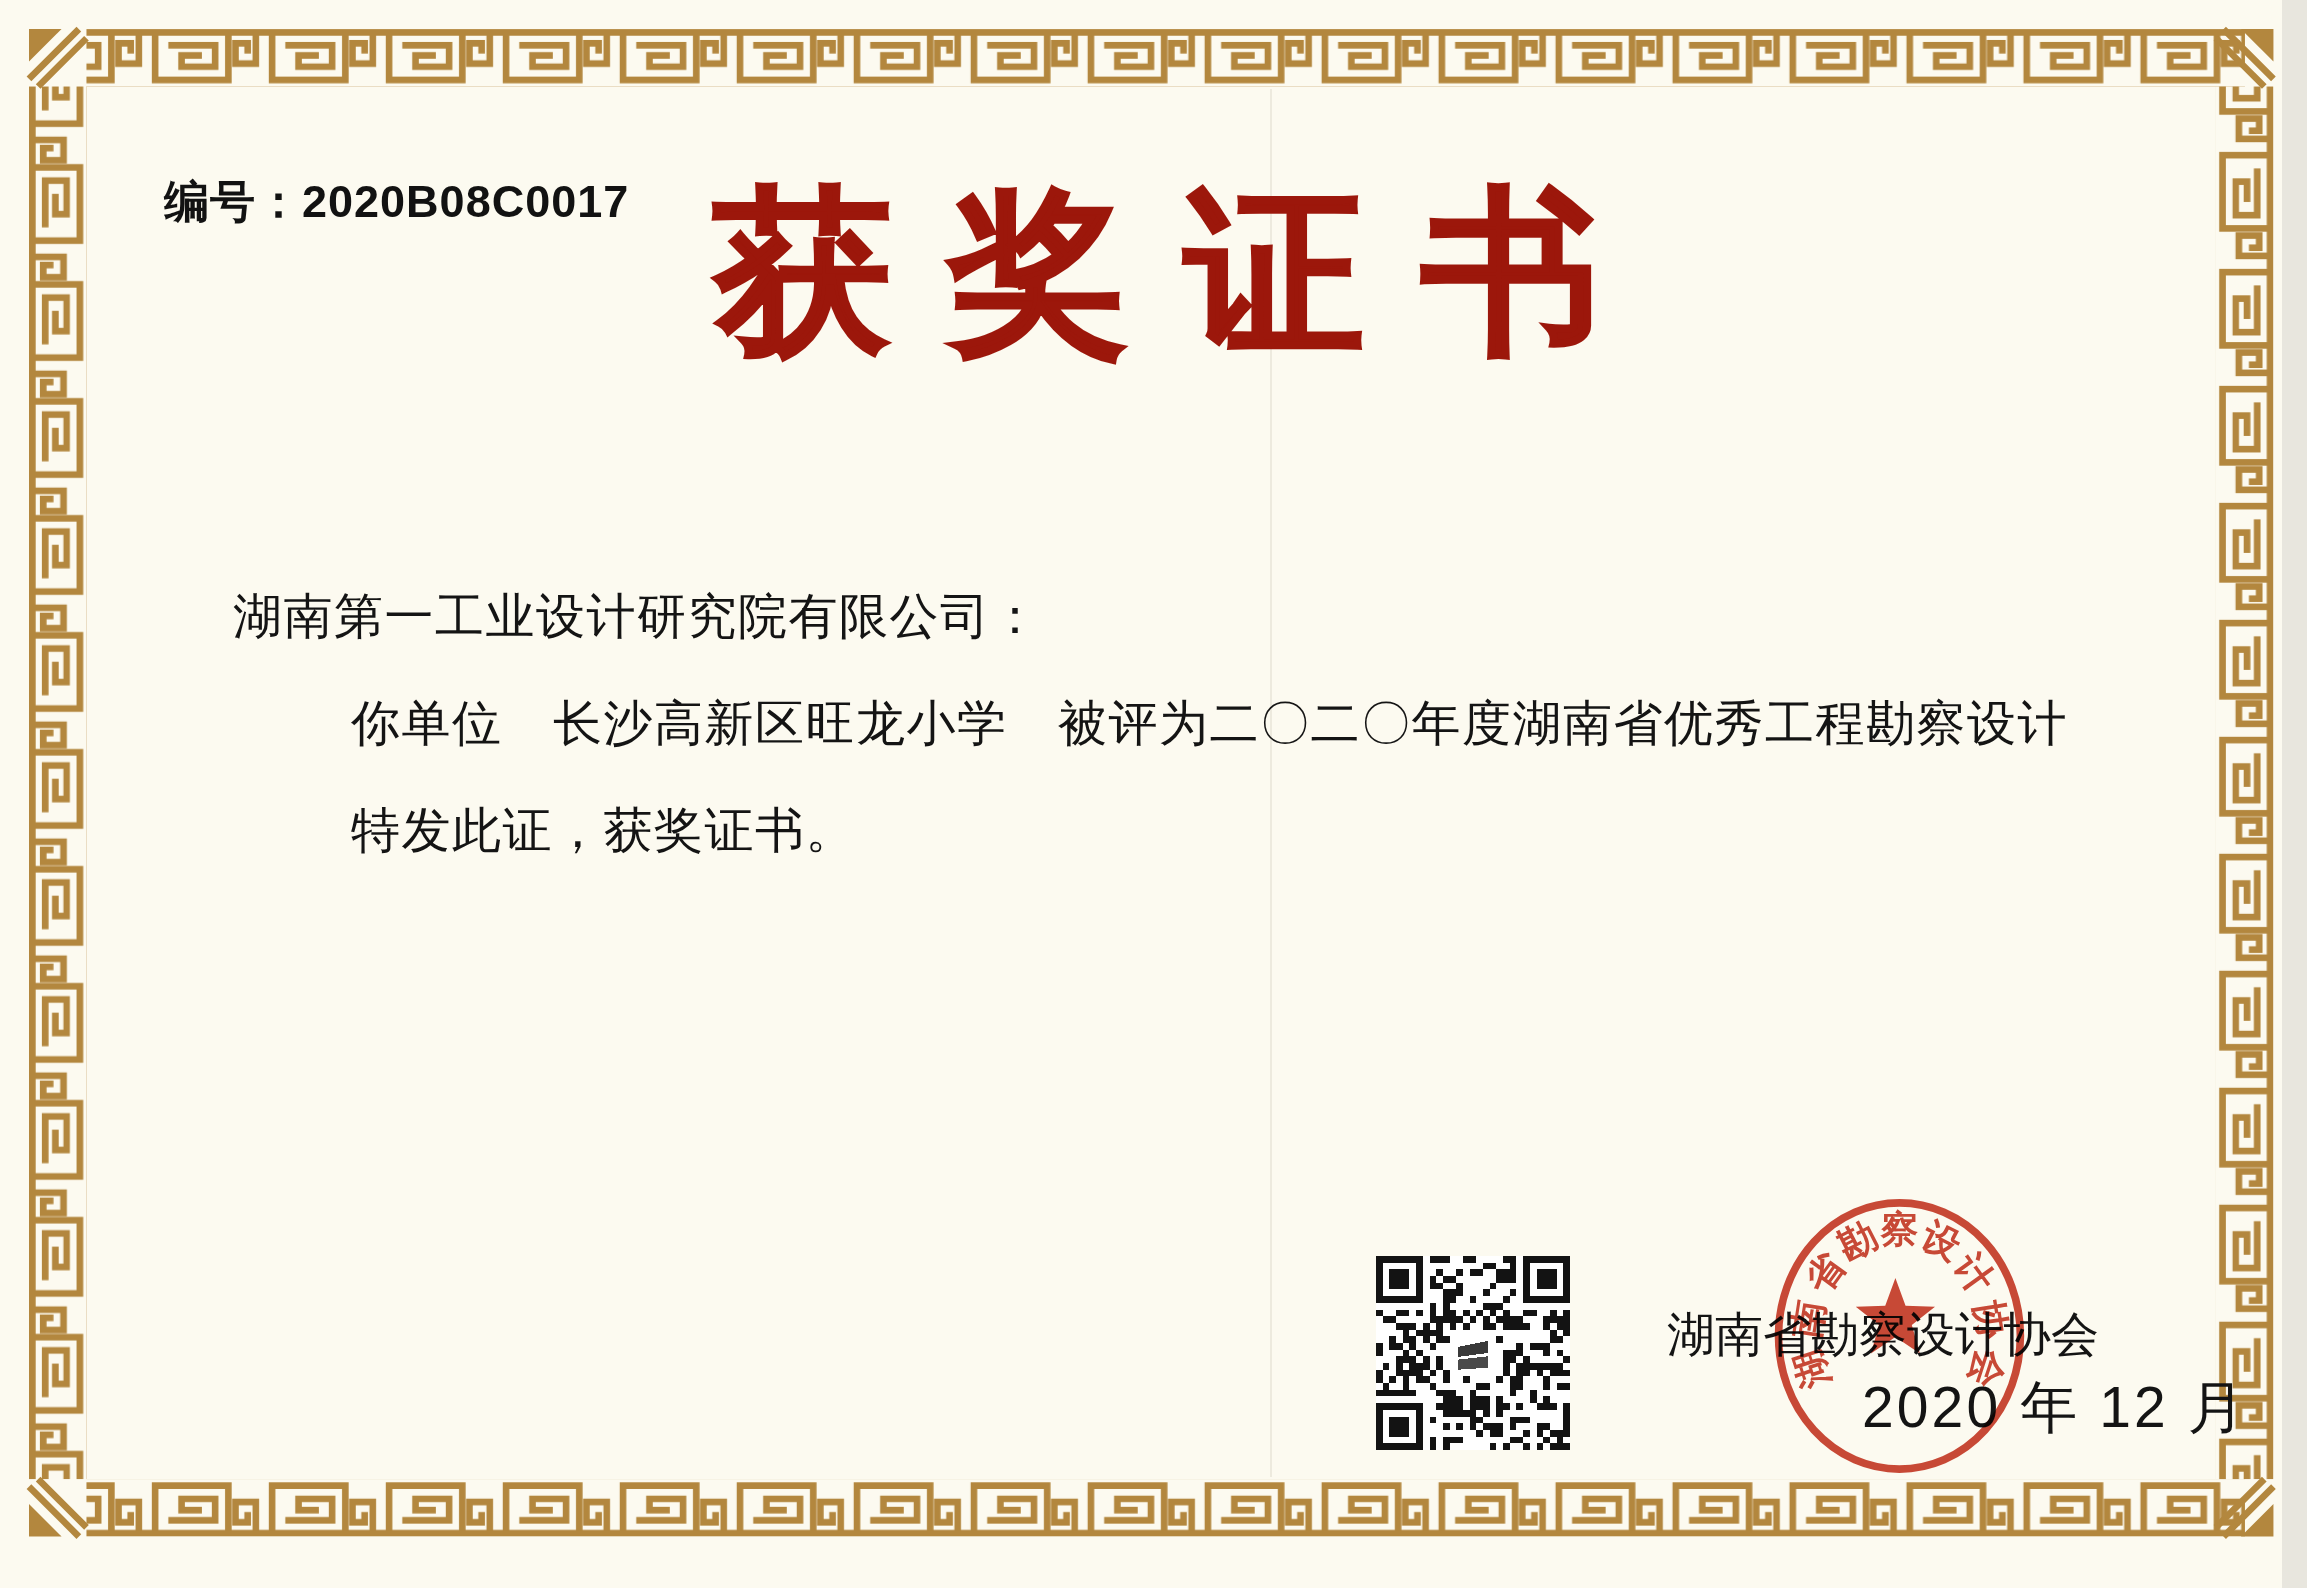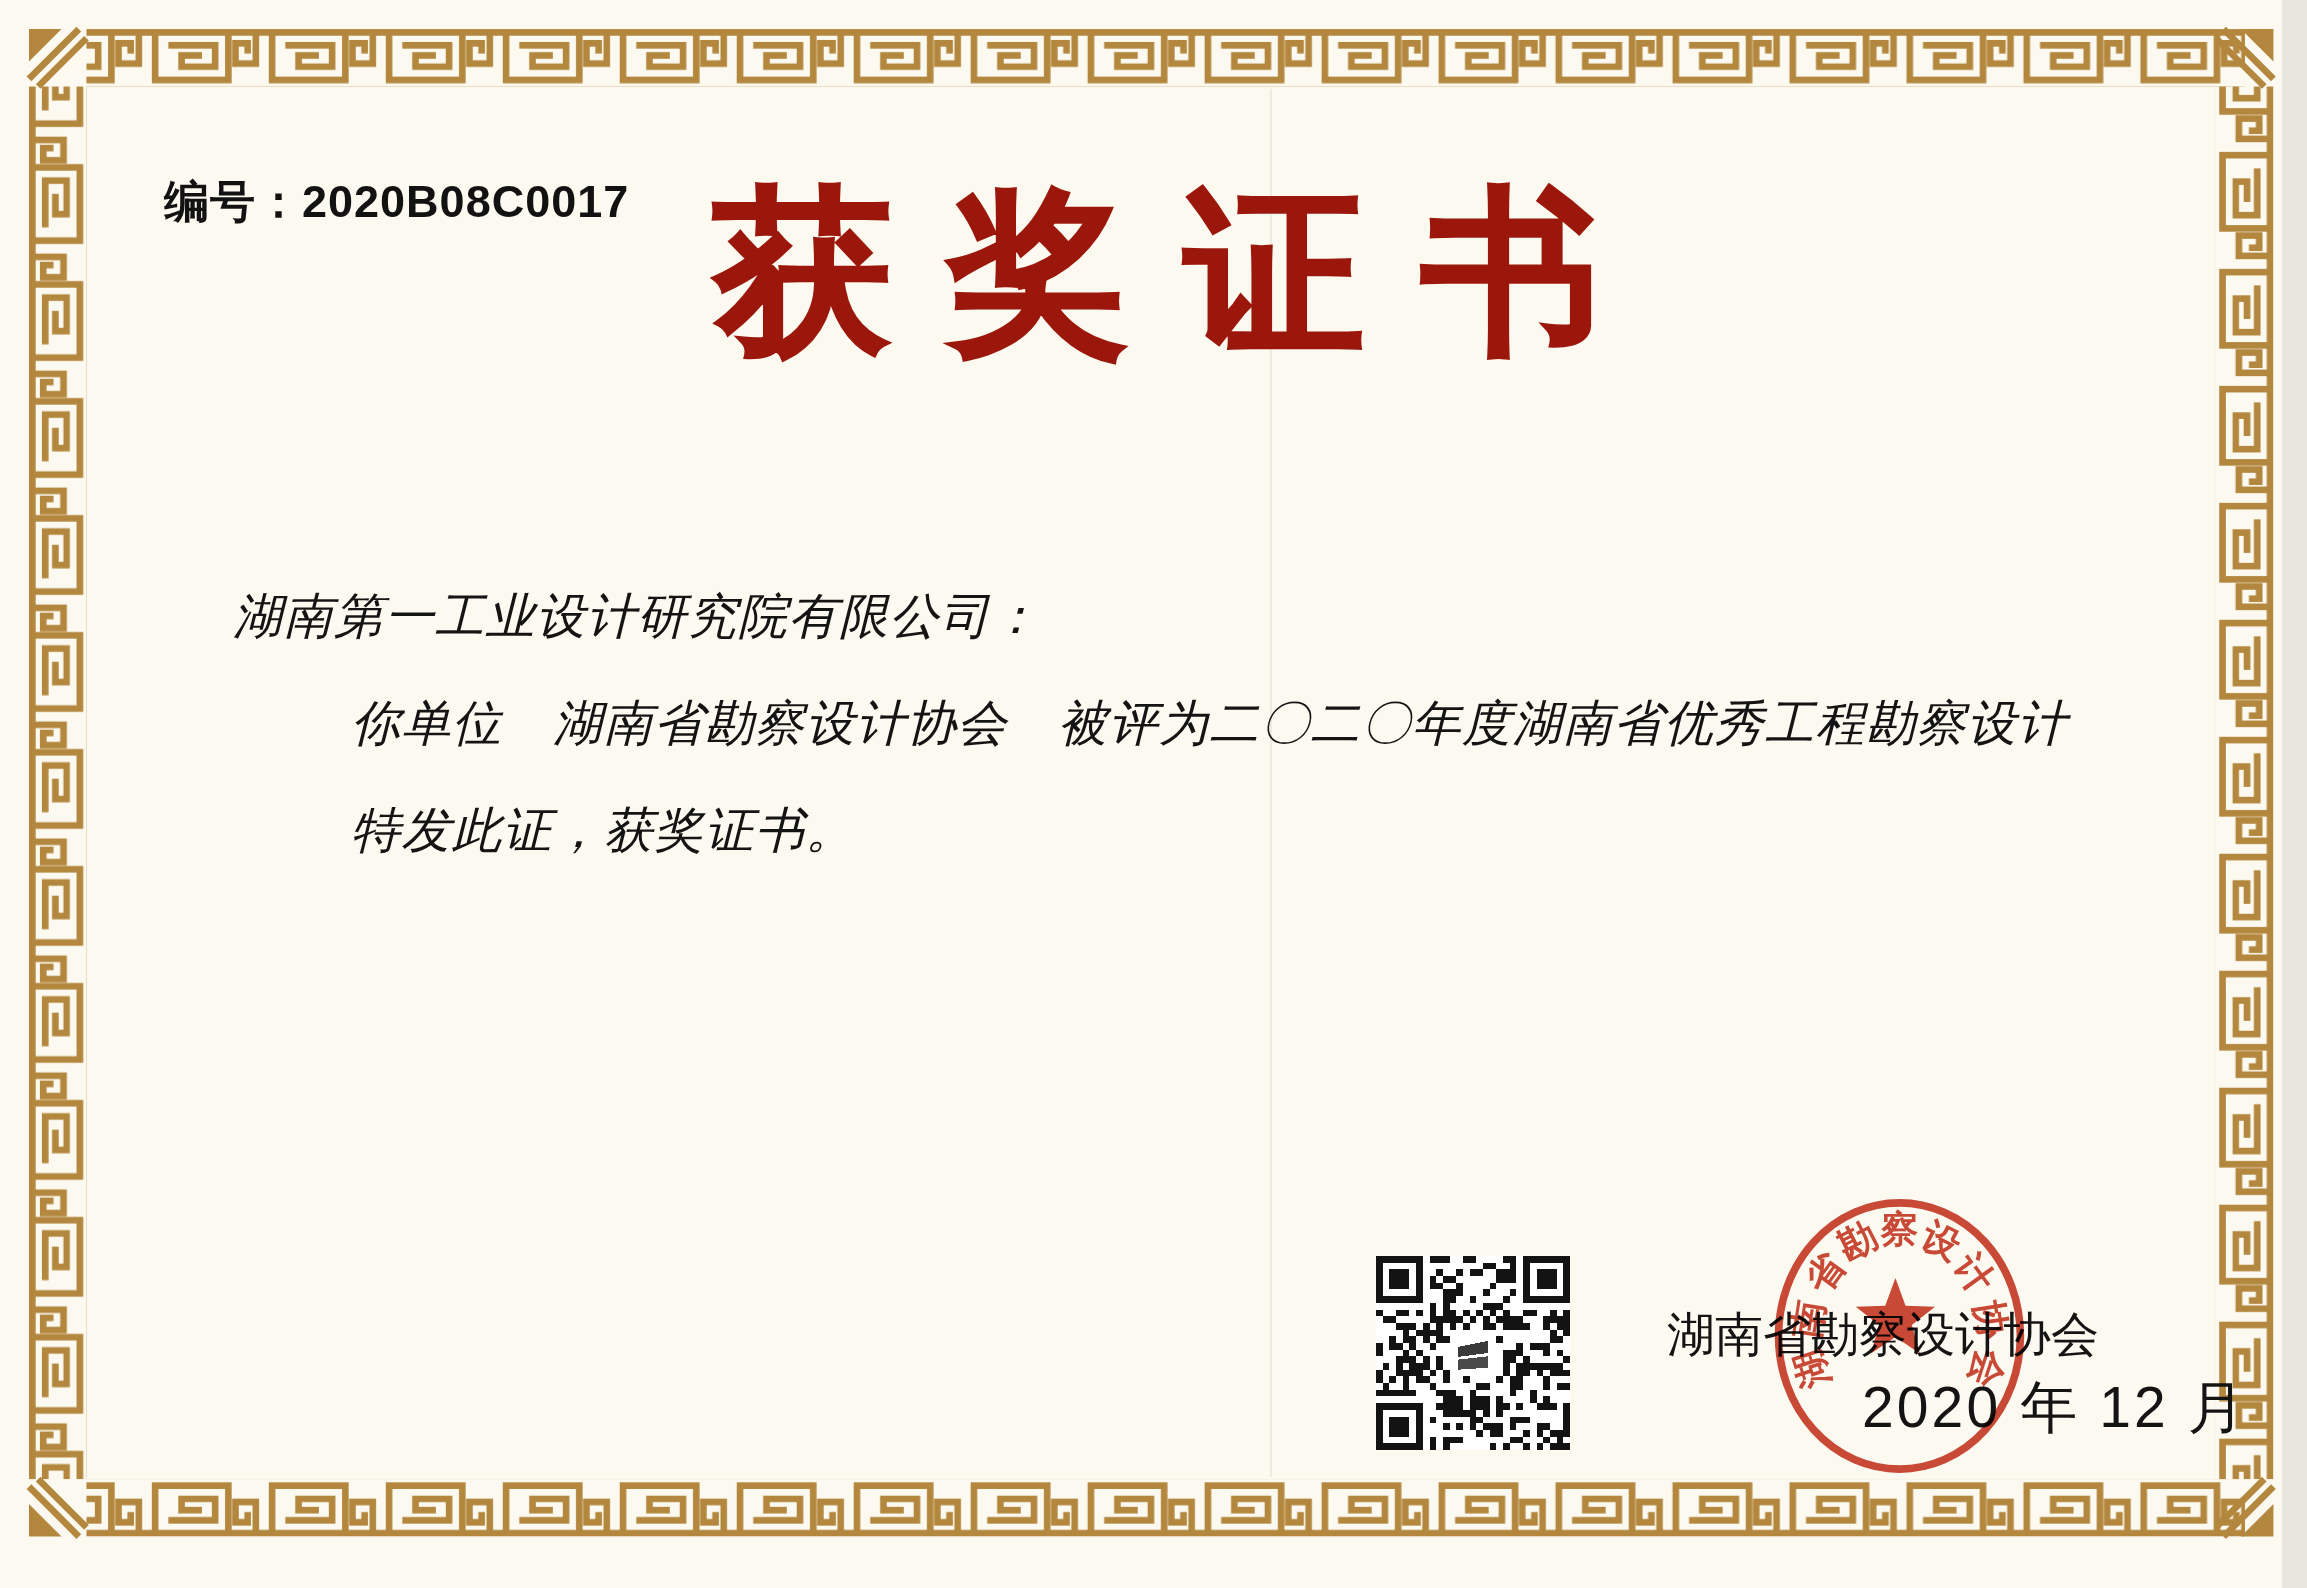--- a/index.html
+++ b/index.html
@@ -24,21 +24,21 @@
   .title{
     position:absolute;left:713px;top:179px;margin:0;
     font-family:Liberation Sans, sans-serif;
     font-size:179px;line-height:1.05;font-weight:700;
     letter-spacing:57px;white-space:nowrap;
     color:#9c170b;
     -webkit-text-stroke:2.5px #9c170b;
   }
   .body-block{
     position:absolute;left:233px;top:563px;width:1882px;
-    font-size:49px;line-height:107px;letter-spacing:1.5px;color:#141414;font-style:italic;
+    font-size:49px;line-height:107px;letter-spacing:1.5px;color:#141414;
   }
   .body-block p{margin:0;white-space:nowrap;}
   .indent{padding-left:118px;}
   .issuer{
     position:absolute;left:1667px;top:1303px;
     font-size:48px;color:#141414;white-space:nowrap;z-index:3;
   }
   .date{
     position:absolute;left:1862px;top:1370px;
     font-size:57px;letter-spacing:3.1px;color:#141414;white-space:nowrap;z-index:3;
@@ -105,21 +105,21 @@
   <div class="crease"></div>
 
   <div class="serial">
     <span>编号：</span><span>2020B08C0017</span>
   </div>
 
   <h1 class="title">获奖证书</h1>
 
   <div class="body-block">
     <p>湖南第一工业设计研究院有限公司：</p>
-    <p class="indent">你单位　湖南省勘察设计协会　被评为二〇二〇年度湖南省优秀工程勘察设计</p>
+    <p class="indent">你单位　长沙高新区旺龙小学　被评为二〇二〇年度湖南省优秀工程勘察设计</p>
     <p class="indent">特发此证，获奖证书。</p>
   </div>
 
   <div class="issuer">湖南省勘察设计协会</div>
   <div class="date">2020 年 12 月</div>
 
   <svg class="qr" viewBox="0 0 29 29" shape-rendering="crispEdges" aria-hidden="true">
     <rect x="0" y="0" width="29" height="29" fill="#ffffff"></rect>
     <g id="qr-modules" fill="#131313">
         <rect x="8" y="0" width="1" height="1"></rect>

